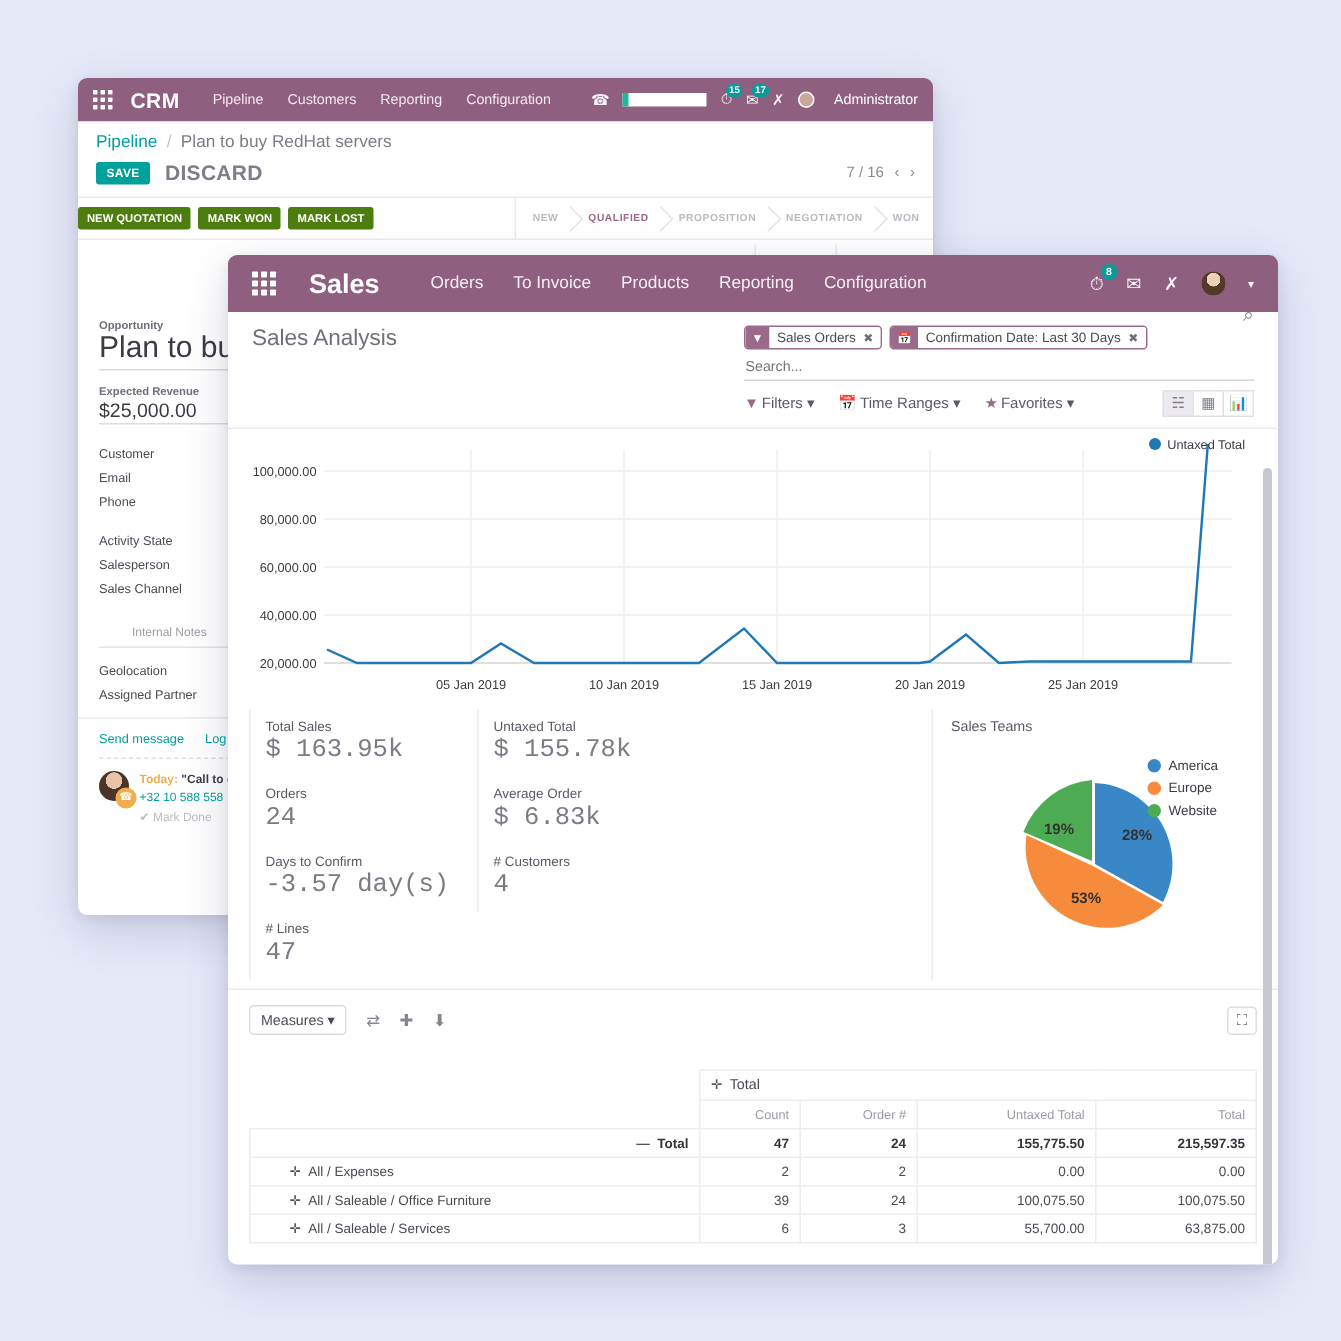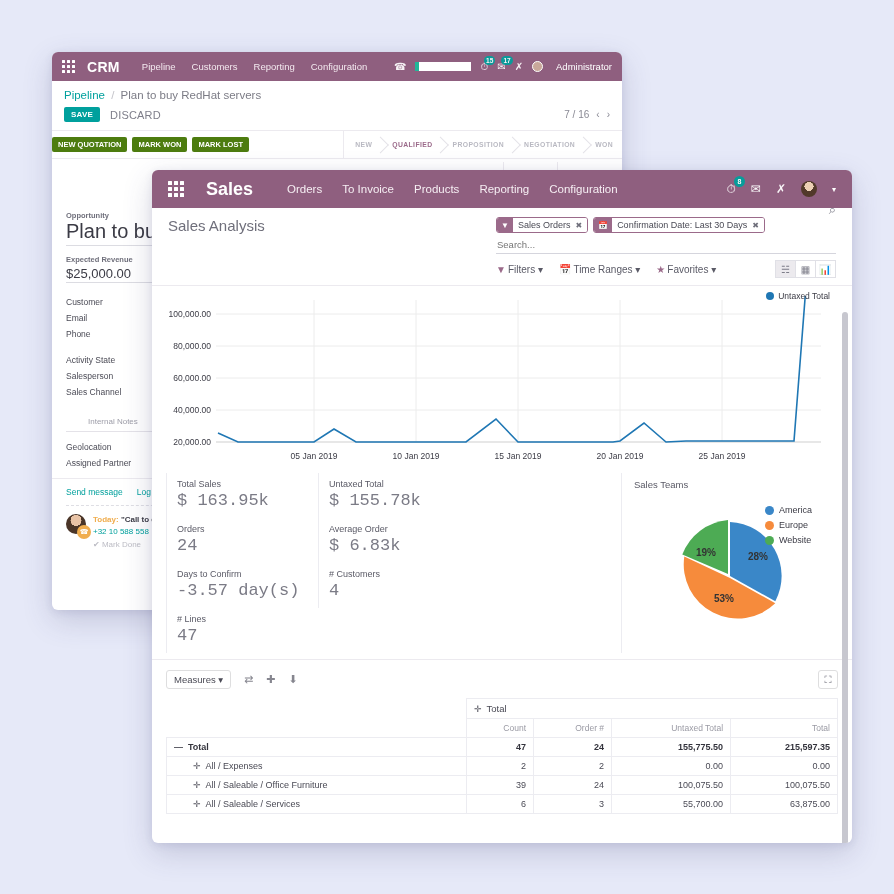--- a/index.html
+++ b/index.html
@@ -58,21 +58,21 @@
   .breadcrumb { font-size: 11.5px; color: #aab; }
   .breadcrumb .bc-link { color: #00a09d; }
   .breadcrumb .bc-sep { color: #c3c3c9; margin: 0 3px; }
   .breadcrumb .bc-cur { color: #7c7c86; }
 
   .cp-row { display: flex; align-items: center; margin-top: 6px; }
   .btn-teal {
     background: #00a09d; color: #fff; font-size: 8px; font-weight: bold;
     padding: 3px 7px; border-radius: 2px; letter-spacing: .2px;
   }
-  .btn-flat { color: #7e7e8a; font-size: 11px; font-weight: normal; margin-left: 10px; letter-spacing: .2px; }
+  .btn-flat { color: #7e7e8a; font-size: 14px; font-weight: bold; margin-left: 10px; letter-spacing: .2px; }
   .pager { margin-left: auto; display: flex; align-items: flex-start; gap: 7px; color: #8a8a95; font-size: 10px; }
 
   .statusbar-row {
     display: flex; align-items: stretch;
     margin-top: 8px; border-top: 1px solid #eceaef;
     background: #fff;
   }
   .sb-left { display: flex; gap: 5px; padding: 6px 0 6px 0; align-items: center; flex: 1; }
   .sb-btn { background: #4d7c0f; color: #fff; font-size: 7.5px; font-weight: bold; padding: 3px 6px; border-radius: 2px; }
   .sb-right { display: flex; align-items: center; border-left: 1px solid #eceaef; }
@@ -206,27 +206,27 @@
   .measures-btn {
     border: 1px solid #dededf; border-radius: 3px; font-size: 9.5px;
     color: #4a4a55; padding: 3px 7px; background: #fff;
   }
   .pv-ic { color: #86868f; font-size: 11px; }
   .expand-btn {
     margin-left: auto; border: 1px solid #dededf; border-radius: 3px;
     width: 20px; height: 19px; display: flex; align-items: center; justify-content: center;
     color: #6f6f7b; font-size: 10px; background: #fff;
   }
-  table.pivot { width: 100%; border-collapse: collapse; margin-top: 9px; font-size: 9px; padding-left: 29px; }
+  table.pivot { width: 100%; border-collapse: collapse; margin-top: 23px; font-size: 9px; padding-left: 29px; }
   table.pivot td, table.pivot th { border: 1px solid #ececf1; padding: 4px 7px; font-weight: normal; }
   table.pivot .hdr-total { color: #4a4a55; font-size: 9.5px; }
   table.pivot .colh { color: #9a9aa4; text-align: right; font-size: 8.5px; }
   table.pivot .rowlab { color: #4a4a55; }
   table.pivot .num { text-align: right; color: #4a4a55; }
-  table.pivot tr.total-row td { font-weight: bold; color: #34343d; }
+  table.pivot tr.total-row td { font-weight: bold; color: #34343d; text-align: right; }
   table.pivot .blank { border-left: none; border-top: none; }
   .pm { color: #55555f; margin-right: 5px; font-size: 9px; }
   .indent { padding-left: 26px !important; }
 </style>
 </head>
 <body>
 
 <div class="stage">
 
   <div class="window" id="crm-window">

